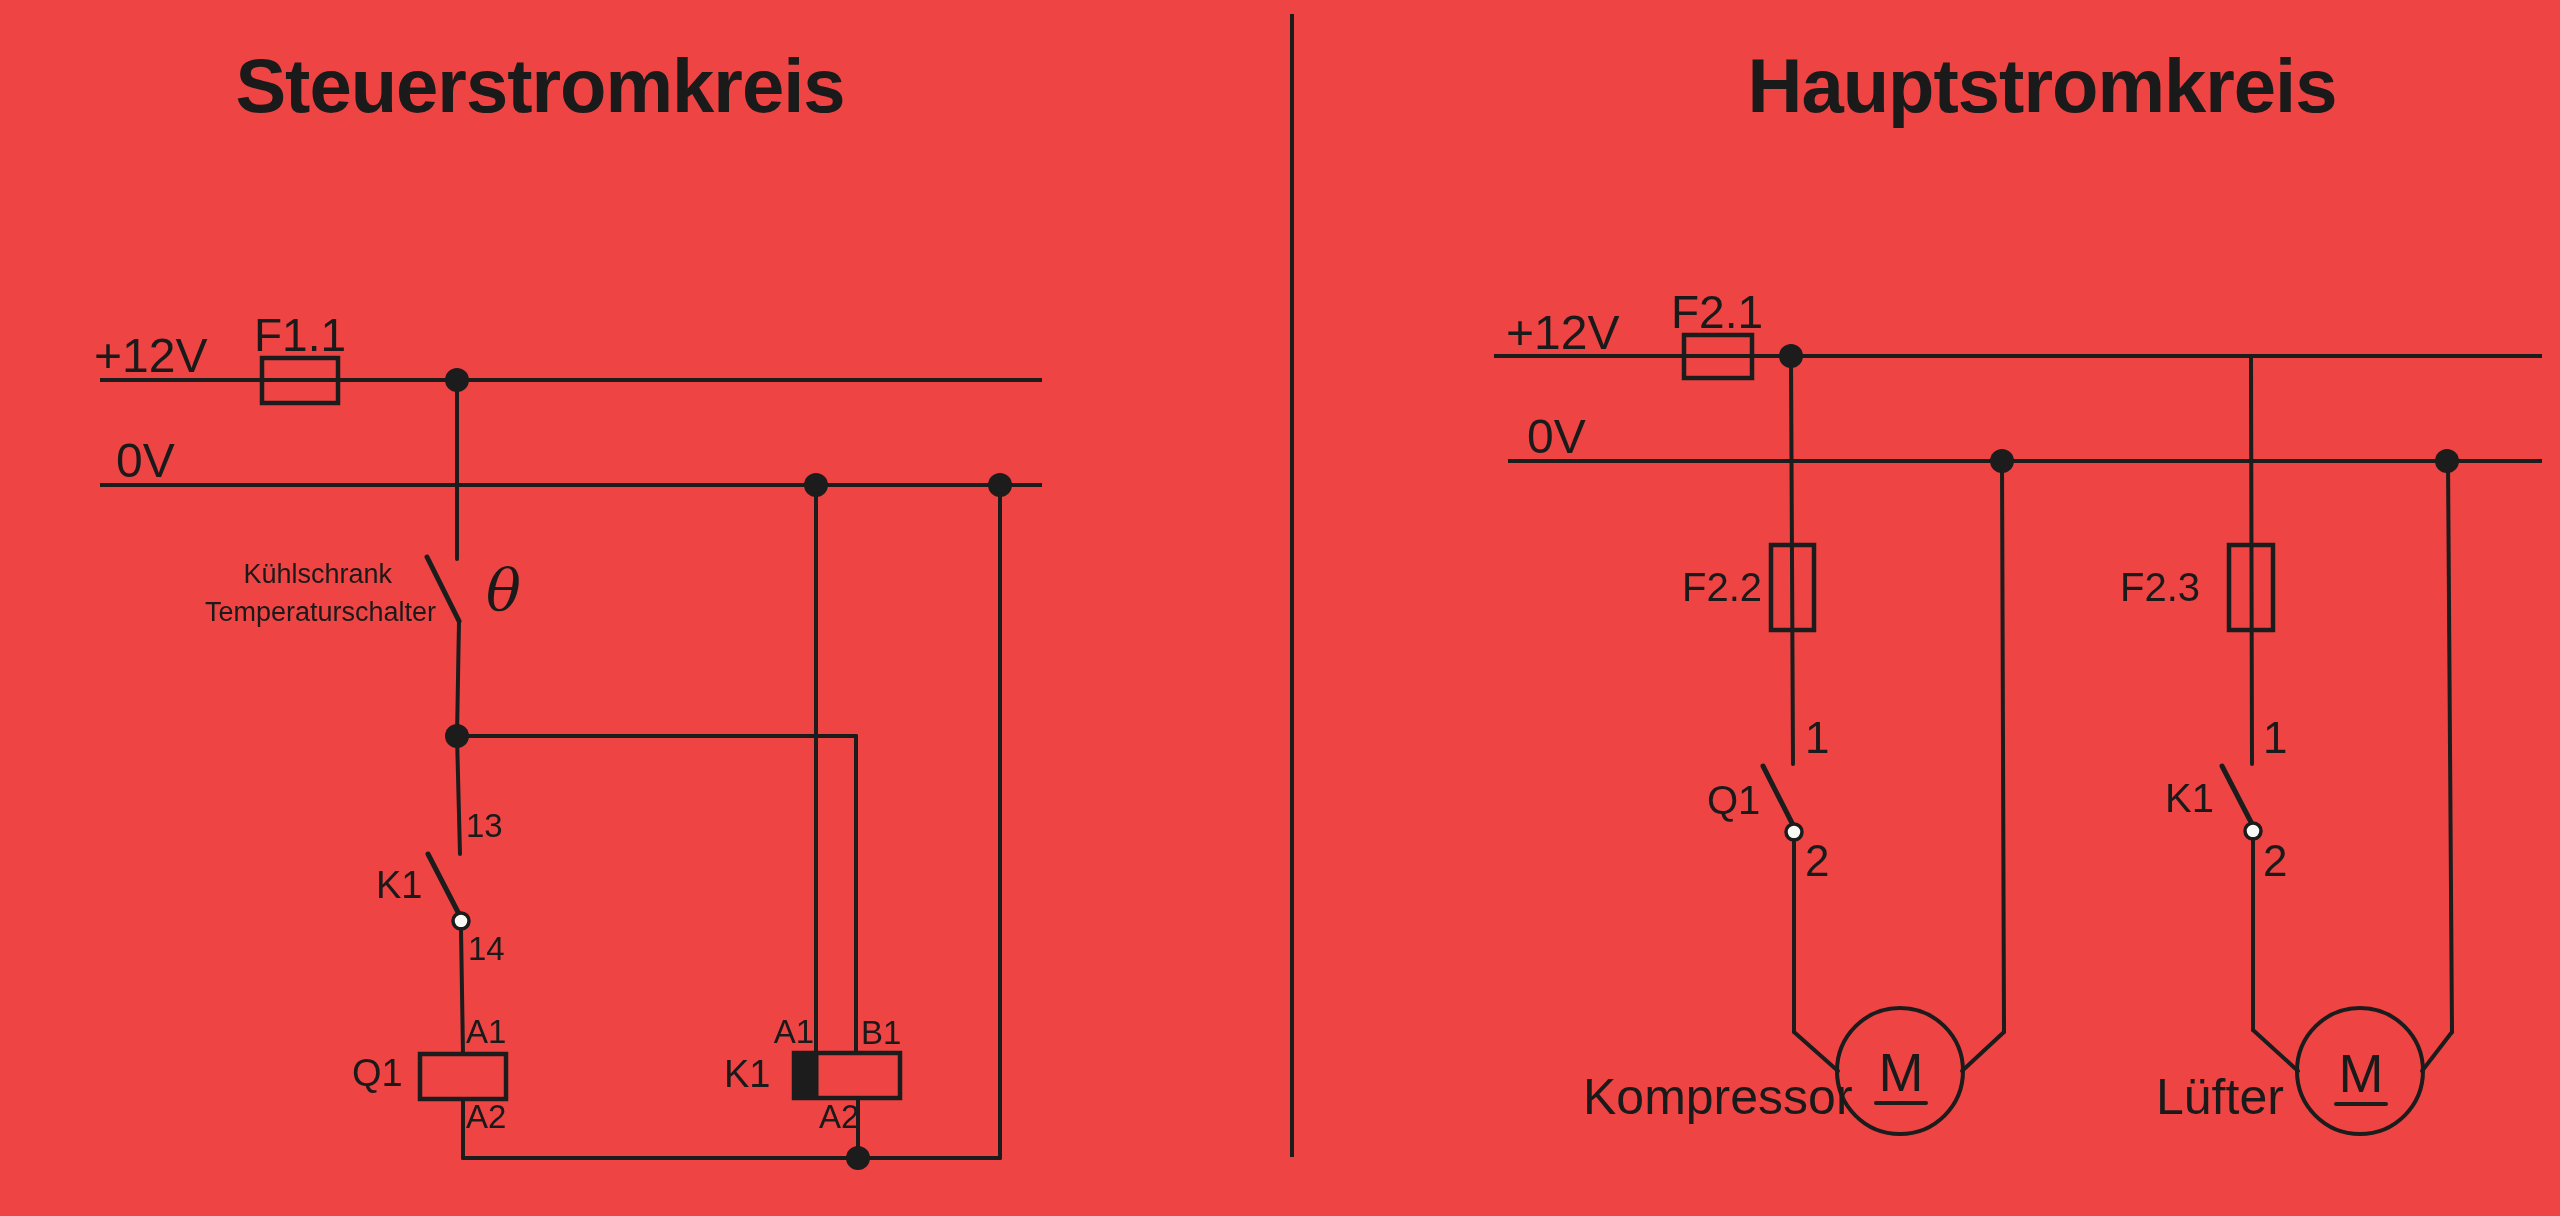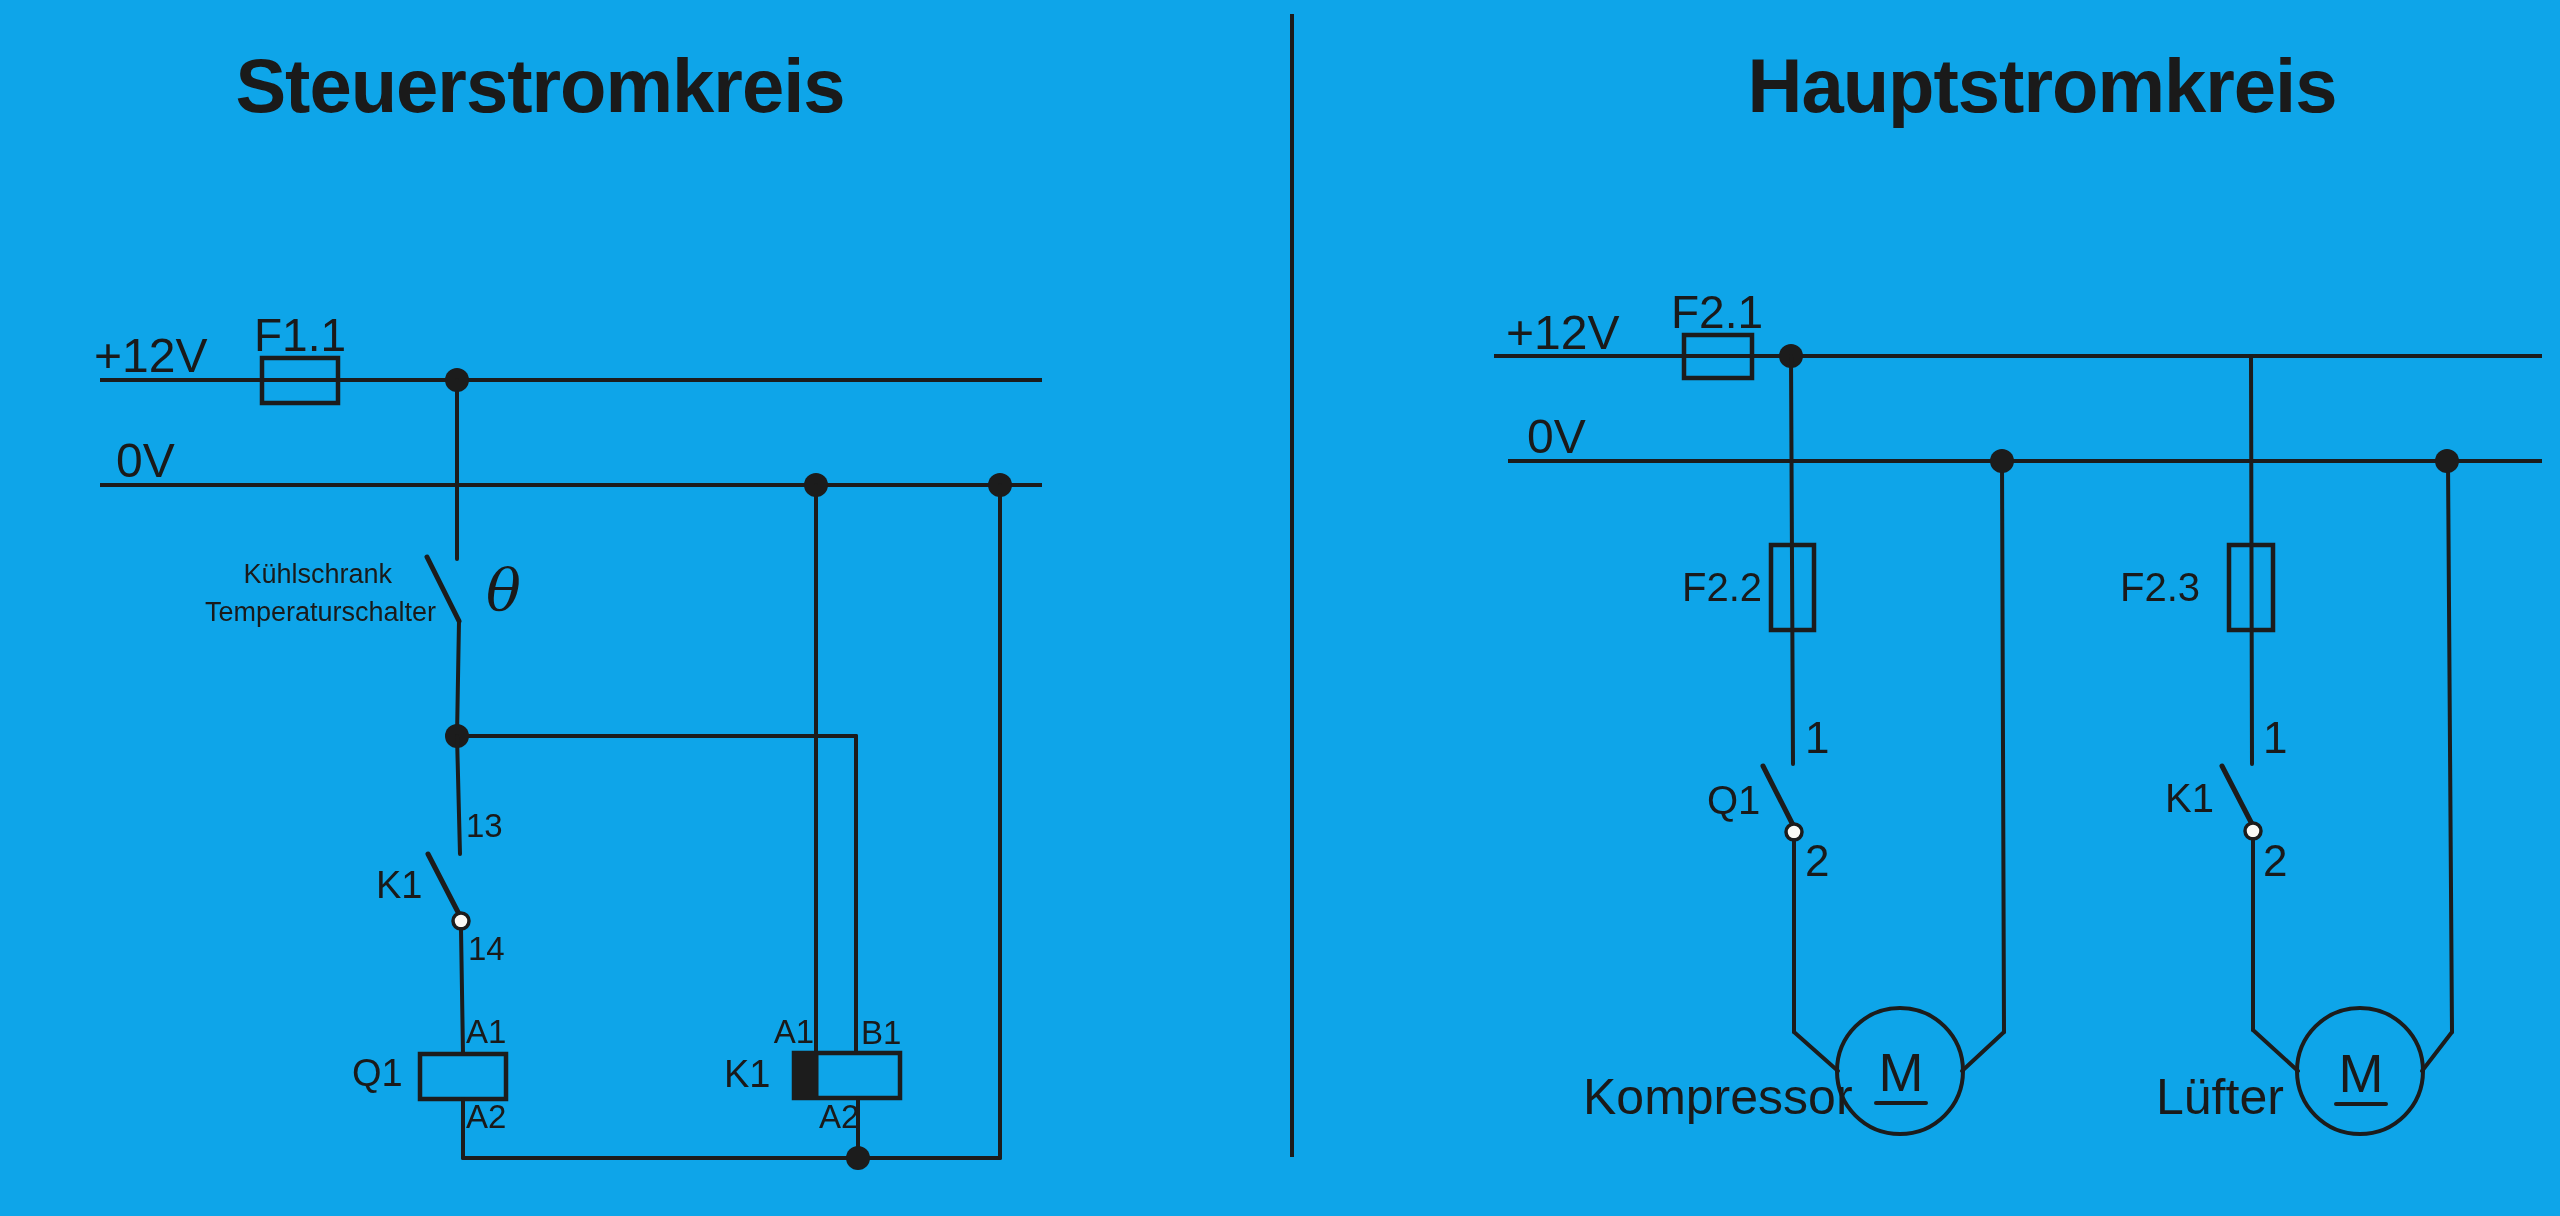--- a/index.html
+++ b/index.html
@@ -1,16 +1,16 @@
 <!DOCTYPE html>
 <html><head>
 <meta charset="utf-8">
 <style>
   html,body{margin:0;padding:0;background:#e8e8e6;}
-  .page{position:relative;width:2560px;height:1216px;background:#0ea5e9;overflow:hidden;}
+  .page{position:relative;width:2560px;height:1216px;background:#ef4444;overflow:hidden;}
   svg{position:absolute;inset:0;}
   .wire{stroke:#1c1c1c;stroke-width:4;fill:none;stroke-linecap:round;}
   .rail{stroke:#1c1c1c;stroke-width:4;fill:none;stroke-linecap:butt;}
   .blade{stroke:#1c1c1c;stroke-width:5;fill:none;stroke-linecap:round;}
   .box{fill:none;stroke:#1c1c1c;stroke-width:4.5;}
   .dot{fill:#1c1c1c;stroke:none;}
   .oc{fill:#faf9f5;stroke:#1c1c1c;stroke-width:3.5;}
   .mcirc{fill:none;stroke:#1c1c1c;stroke-width:4;}
   .fillseg{fill:#1c1c1c;stroke:#1c1c1c;stroke-width:1;}
   .divider{stroke:#1c1c1c;stroke-width:4;}

